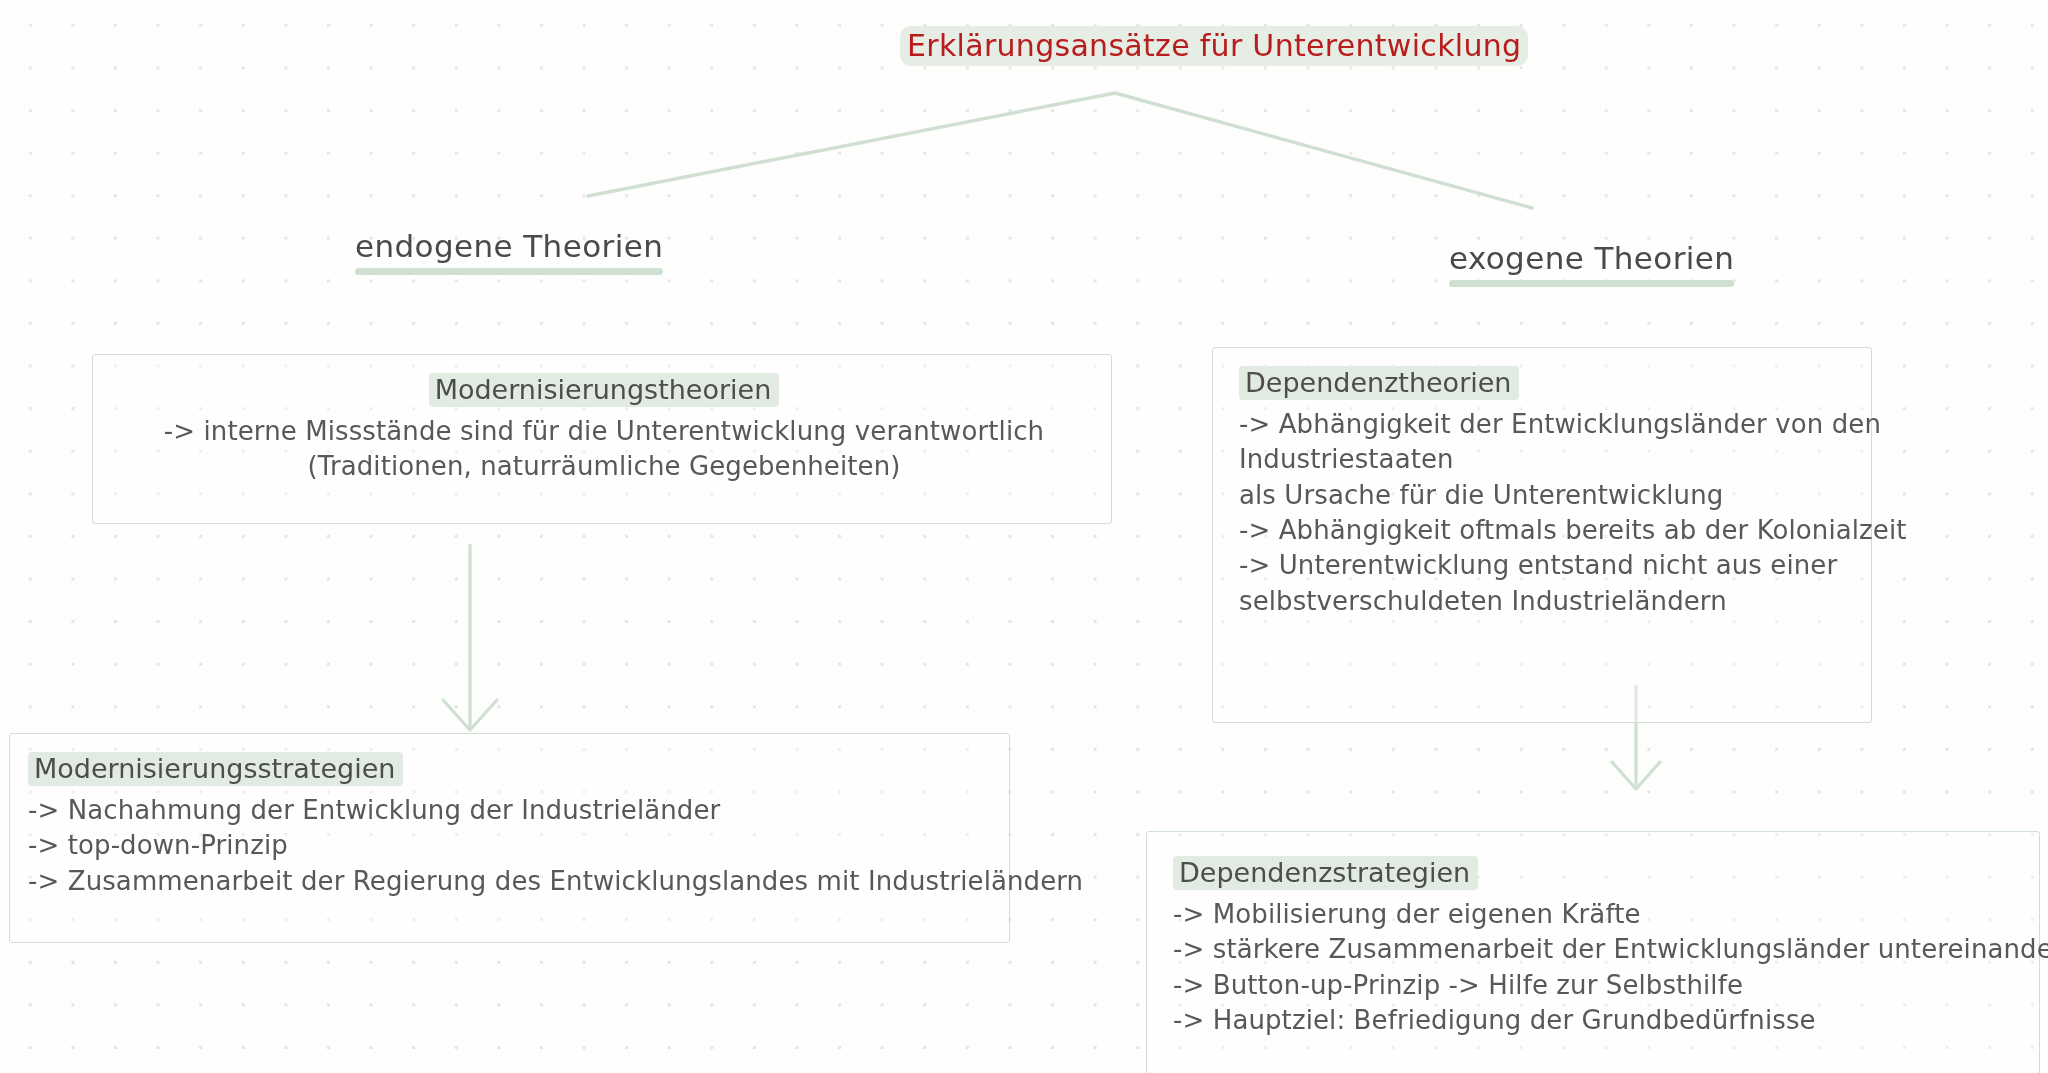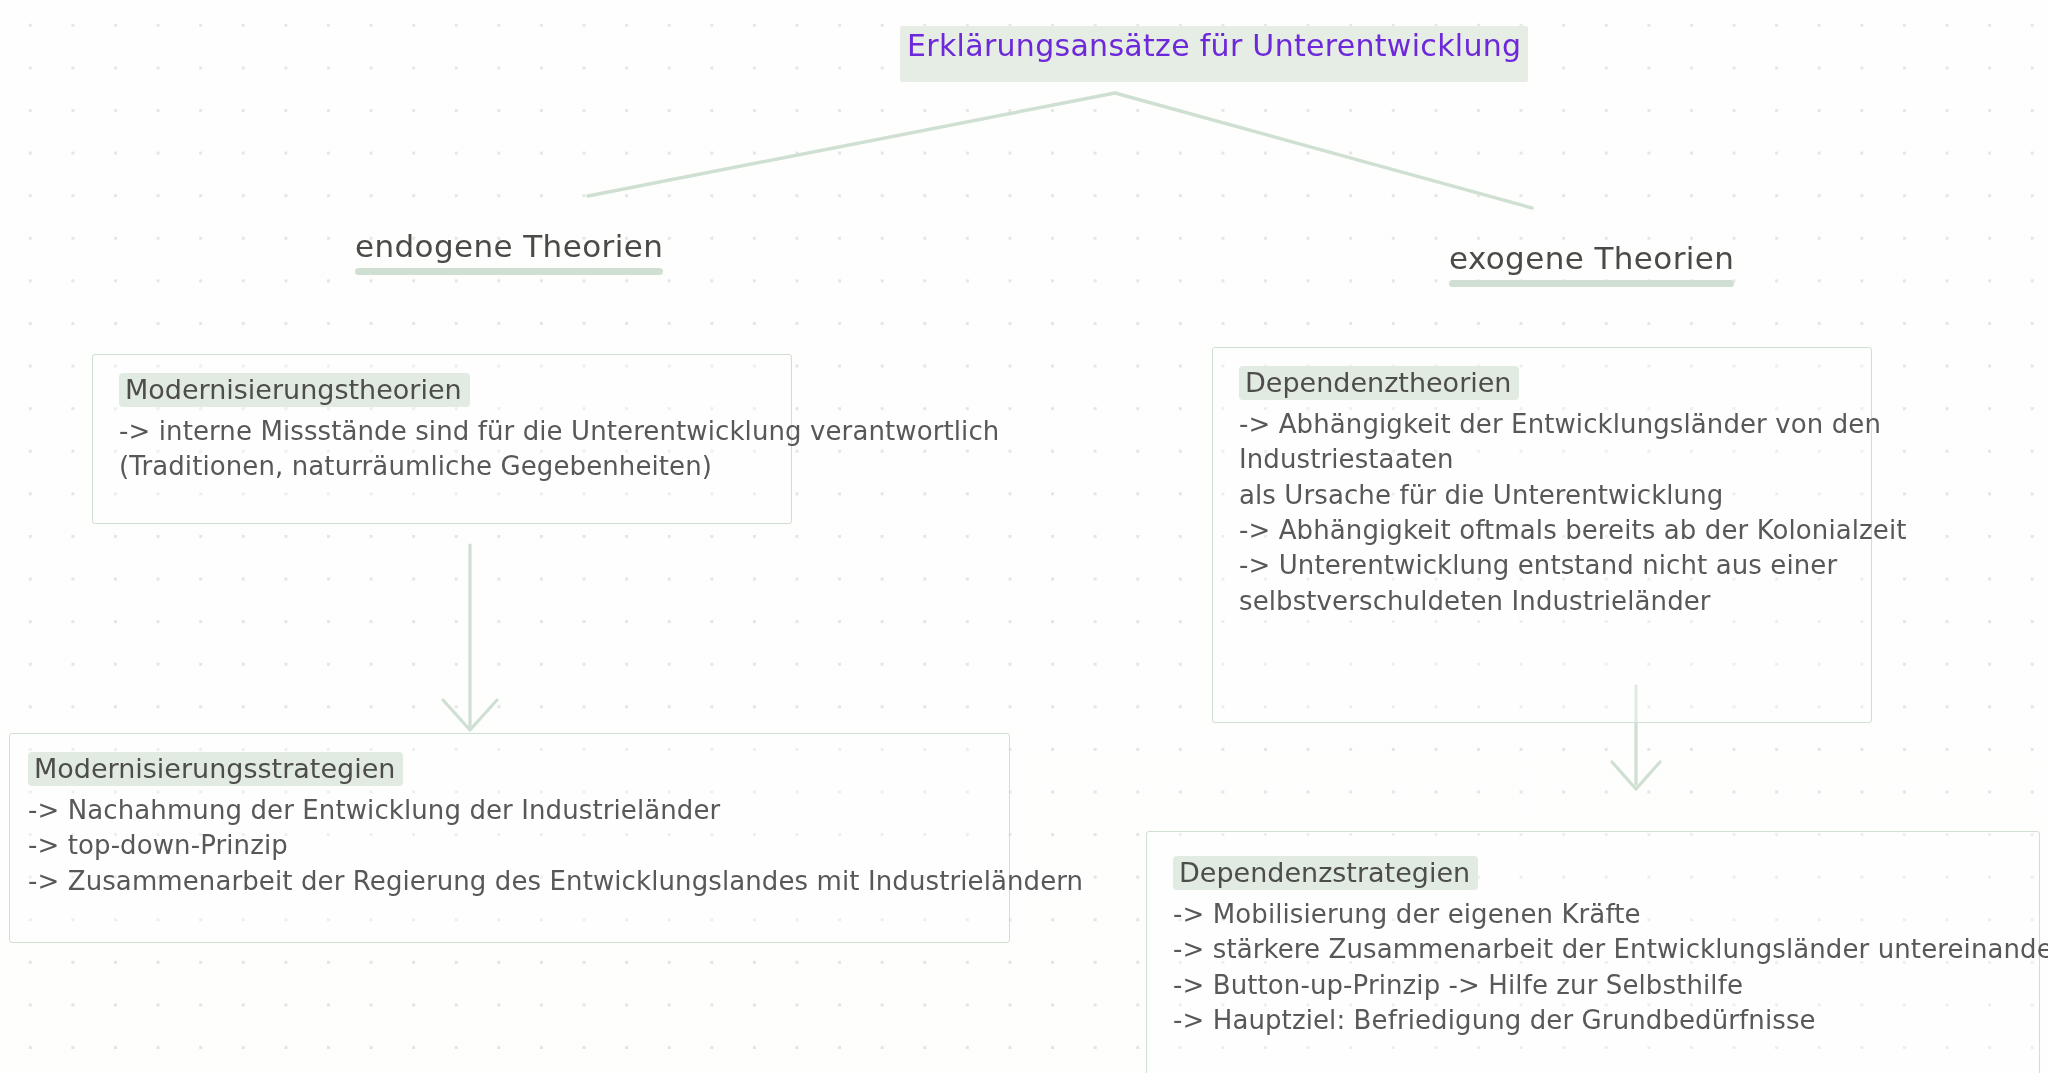--- a/index.html
+++ b/index.html
@@ -38,25 +38,25 @@
   }
 
   .title-wrap {
     position: absolute;
     left: 900px;
     top: 26px;
   }
   .title-text {
     display: inline-block;
     font-size: 30px;
-    color: #6d28d9;
+    color: #b91c1c;
     letter-spacing: 0.3px;
     background: #e6ede5;
-    padding: 2px 7px 19px 7px;
-    border-radius: 2px;
+    padding: 2px 7px 3px 7px;
+    border-radius: 11px;
     white-space: nowrap;
   }
 
   .branch-label {
     position: absolute;
     white-space: nowrap;
   }
   .branch-label .bl-text {
     display: block;
     font-size: 31px;
@@ -125,37 +125,37 @@
   <div class="branch-label" style="left:355px; top:228px;">
     <span class="bl-text">endogene Theorien</span>
     <span class="branch-underline"></span>
   </div>
 
   <div class="branch-label" style="left:1449px; top:240px;">
     <span class="bl-text">exogene Theorien</span>
     <span class="branch-underline"></span>
   </div>
 
-  <div class="note-box" style="left:92px; top:354px; width:700px; height:170px;">
+  <div class="note-box" style="left:92px; top:354px; width:1020px; height:170px;text-align:center;">
     <div class="note-inner">
       <span class="note-heading">Modernisierungstheorien</span>
       <div class="note-line">-&gt; interne Missstände sind für die Unterentwicklung verantwortlich</div>
       <div class="note-line">(Traditionen, naturräumliche Gegebenheiten)</div>
     </div>
   </div>
 
   <div class="note-box" style="left:1212px; top:347px; width:660px; height:376px;">
     <div class="note-inner">
       <span class="note-heading">Dependenztheorien</span>
       <div class="note-line">-&gt; Abhängigkeit der Entwicklungsländer von den</div>
       <div class="note-line">Industriestaaten</div>
       <div class="note-line">als Ursache für die Unterentwicklung</div>
       <div class="note-line">-&gt; Abhängigkeit oftmals bereits ab der Kolonialzeit</div>
       <div class="note-line">-&gt; Unterentwicklung entstand nicht aus einer</div>
-      <div class="note-line">selbstverschuldeten Industrieländer</div>
+      <div class="note-line">selbstverschuldeten Industrieländern</div>
     </div>
   </div>
 
   <div class="note-box" style="left:9px; top:733px; width:1001px; height:210px;">
     <div class="note-inner" style="padding-left:18px;">
       <span class="note-heading">Modernisierungsstrategien</span>
       <div class="note-line">-&gt; Nachahmung der Entwicklung der Industrieländer</div>
       <div class="note-line">-&gt; top-down-Prinzip</div>
       <div class="note-line">-&gt; Zusammenarbeit der Regierung des Entwicklungslandes mit Industrieländern</div>
     </div>

